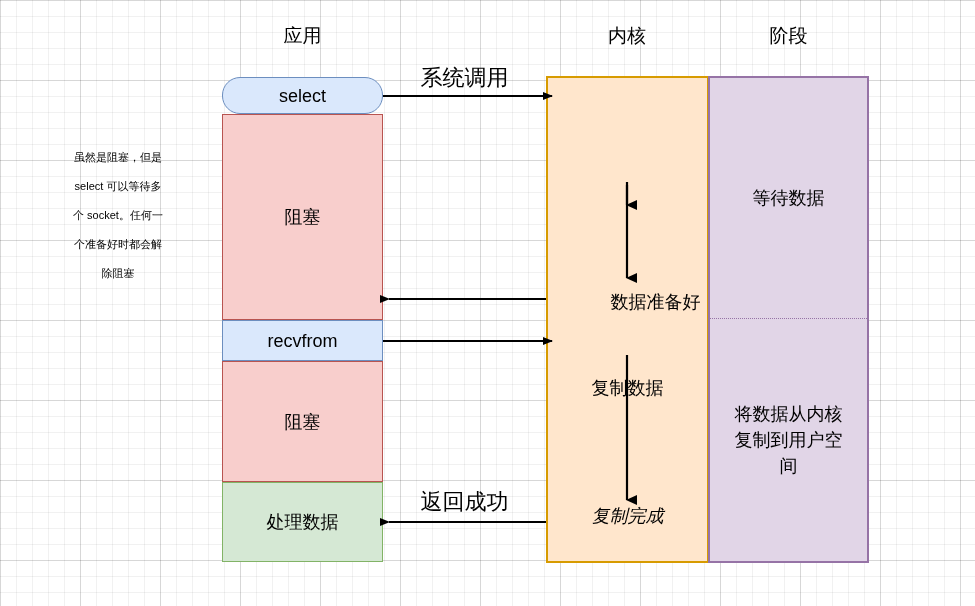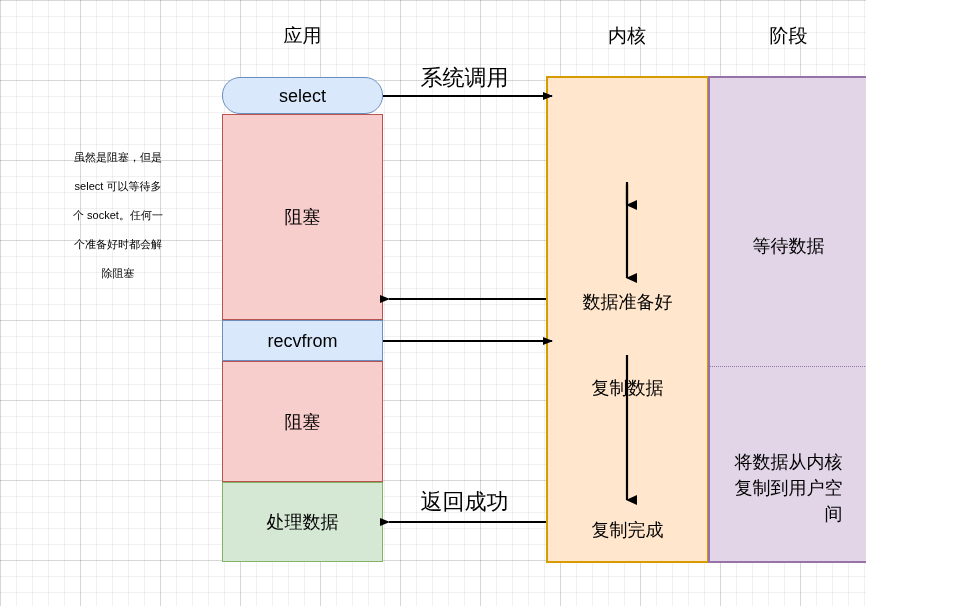--- a/index.html
+++ b/index.html
@@ -2,21 +2,21 @@
 <html><head>
 <meta charset="utf-8">
 <style>
   html, body {
     margin: 0;
     padding: 0;
     background: #ffffff;
   }
   #canvas {
     position: relative;
-    width: 866px;
+    width: 975px;
     height: 606px;
     overflow: hidden;
     background-color: #ffffff;
     background-image:
       linear-gradient(to right, rgba(0,0,0,0.055) 1px, transparent 1px),
       linear-gradient(to bottom, rgba(0,0,0,0.055) 1px, transparent 1px),
       linear-gradient(to right, rgba(0,0,0,0.11) 1px, transparent 1px),
       linear-gradient(to bottom, rgba(0,0,0,0.11) 1px, transparent 1px);
     background-size: 16px 16px, 16px 16px, 80px 80px, 80px 80px;
     background-position: 0px 0px, 0px 0px, 0px 0px, 0px 0px;
@@ -66,26 +66,25 @@
     border: 2px solid #9673a6;
     align-items: stretch;
     justify-content: flex-start;
     flex-direction: column;
   }
   .purple-half {
     box-sizing: border-box;
     display: flex;
     align-items: center;
     justify-content: center;
-    text-align: right;
+    text-align: center;
     font-size: 18px;
     line-height: 26px;
     white-space: pre-line;
     padding: 15px 6px;
-    margin-top: 48px;
   }
   .purple-half.top { height: 241px; border-bottom: 1px dotted #9673a6; }
   .purple-half.bottom { flex: 1; }
   .kernel-txt {
     position: absolute;
     width: 100%;
     left: 0;
     text-align: center;
     font-size: 18px;
     line-height: 24px;
@@ -131,23 +130,23 @@
 
   <div class="box box-red" style="left:222px; top:114px; width:161px; height:206px;">阻塞</div>
 
   <div class="box box-blue" style="left:222px; top:320px; width:161px; height:41px;">recvfrom</div>
 
   <div class="box box-red" style="left:222px; top:361px; width:161px; height:121px;">阻塞</div>
 
   <div class="box box-green" style="left:222px; top:482px; width:161px; height:80px;">处理数据</div>
 
   <div class="box box-orange" style="left:546px; top:76px; width:163px; height:487px;">
-    <div class="kernel-txt" style="top:212px;">数据准备好</div>
+    <div class="kernel-txt" style="top:212px;padding-left:28px;">数据准备好</div>
     <div class="kernel-txt" style="top:254px;margin-top:44px;">复制数据</div>
-    <div class="kernel-txt" style="top:440px;">复制完成</div>
+    <div class="kernel-txt" style="top:426px;font-style:italic;">复制完成</div>
   </div>
 
   <div class="box box-purple" style="left:708px; top:76px; width:161px; height:487px;">
     <div class="purple-half top">等待数据</div>
     <div class="purple-half bottom">将数据从内核
 复制到用户空
 间</div>
   </div>
 
   <div class="arrow-label" style="left:383px; top:68px; width:163px;">系统调用</div>

